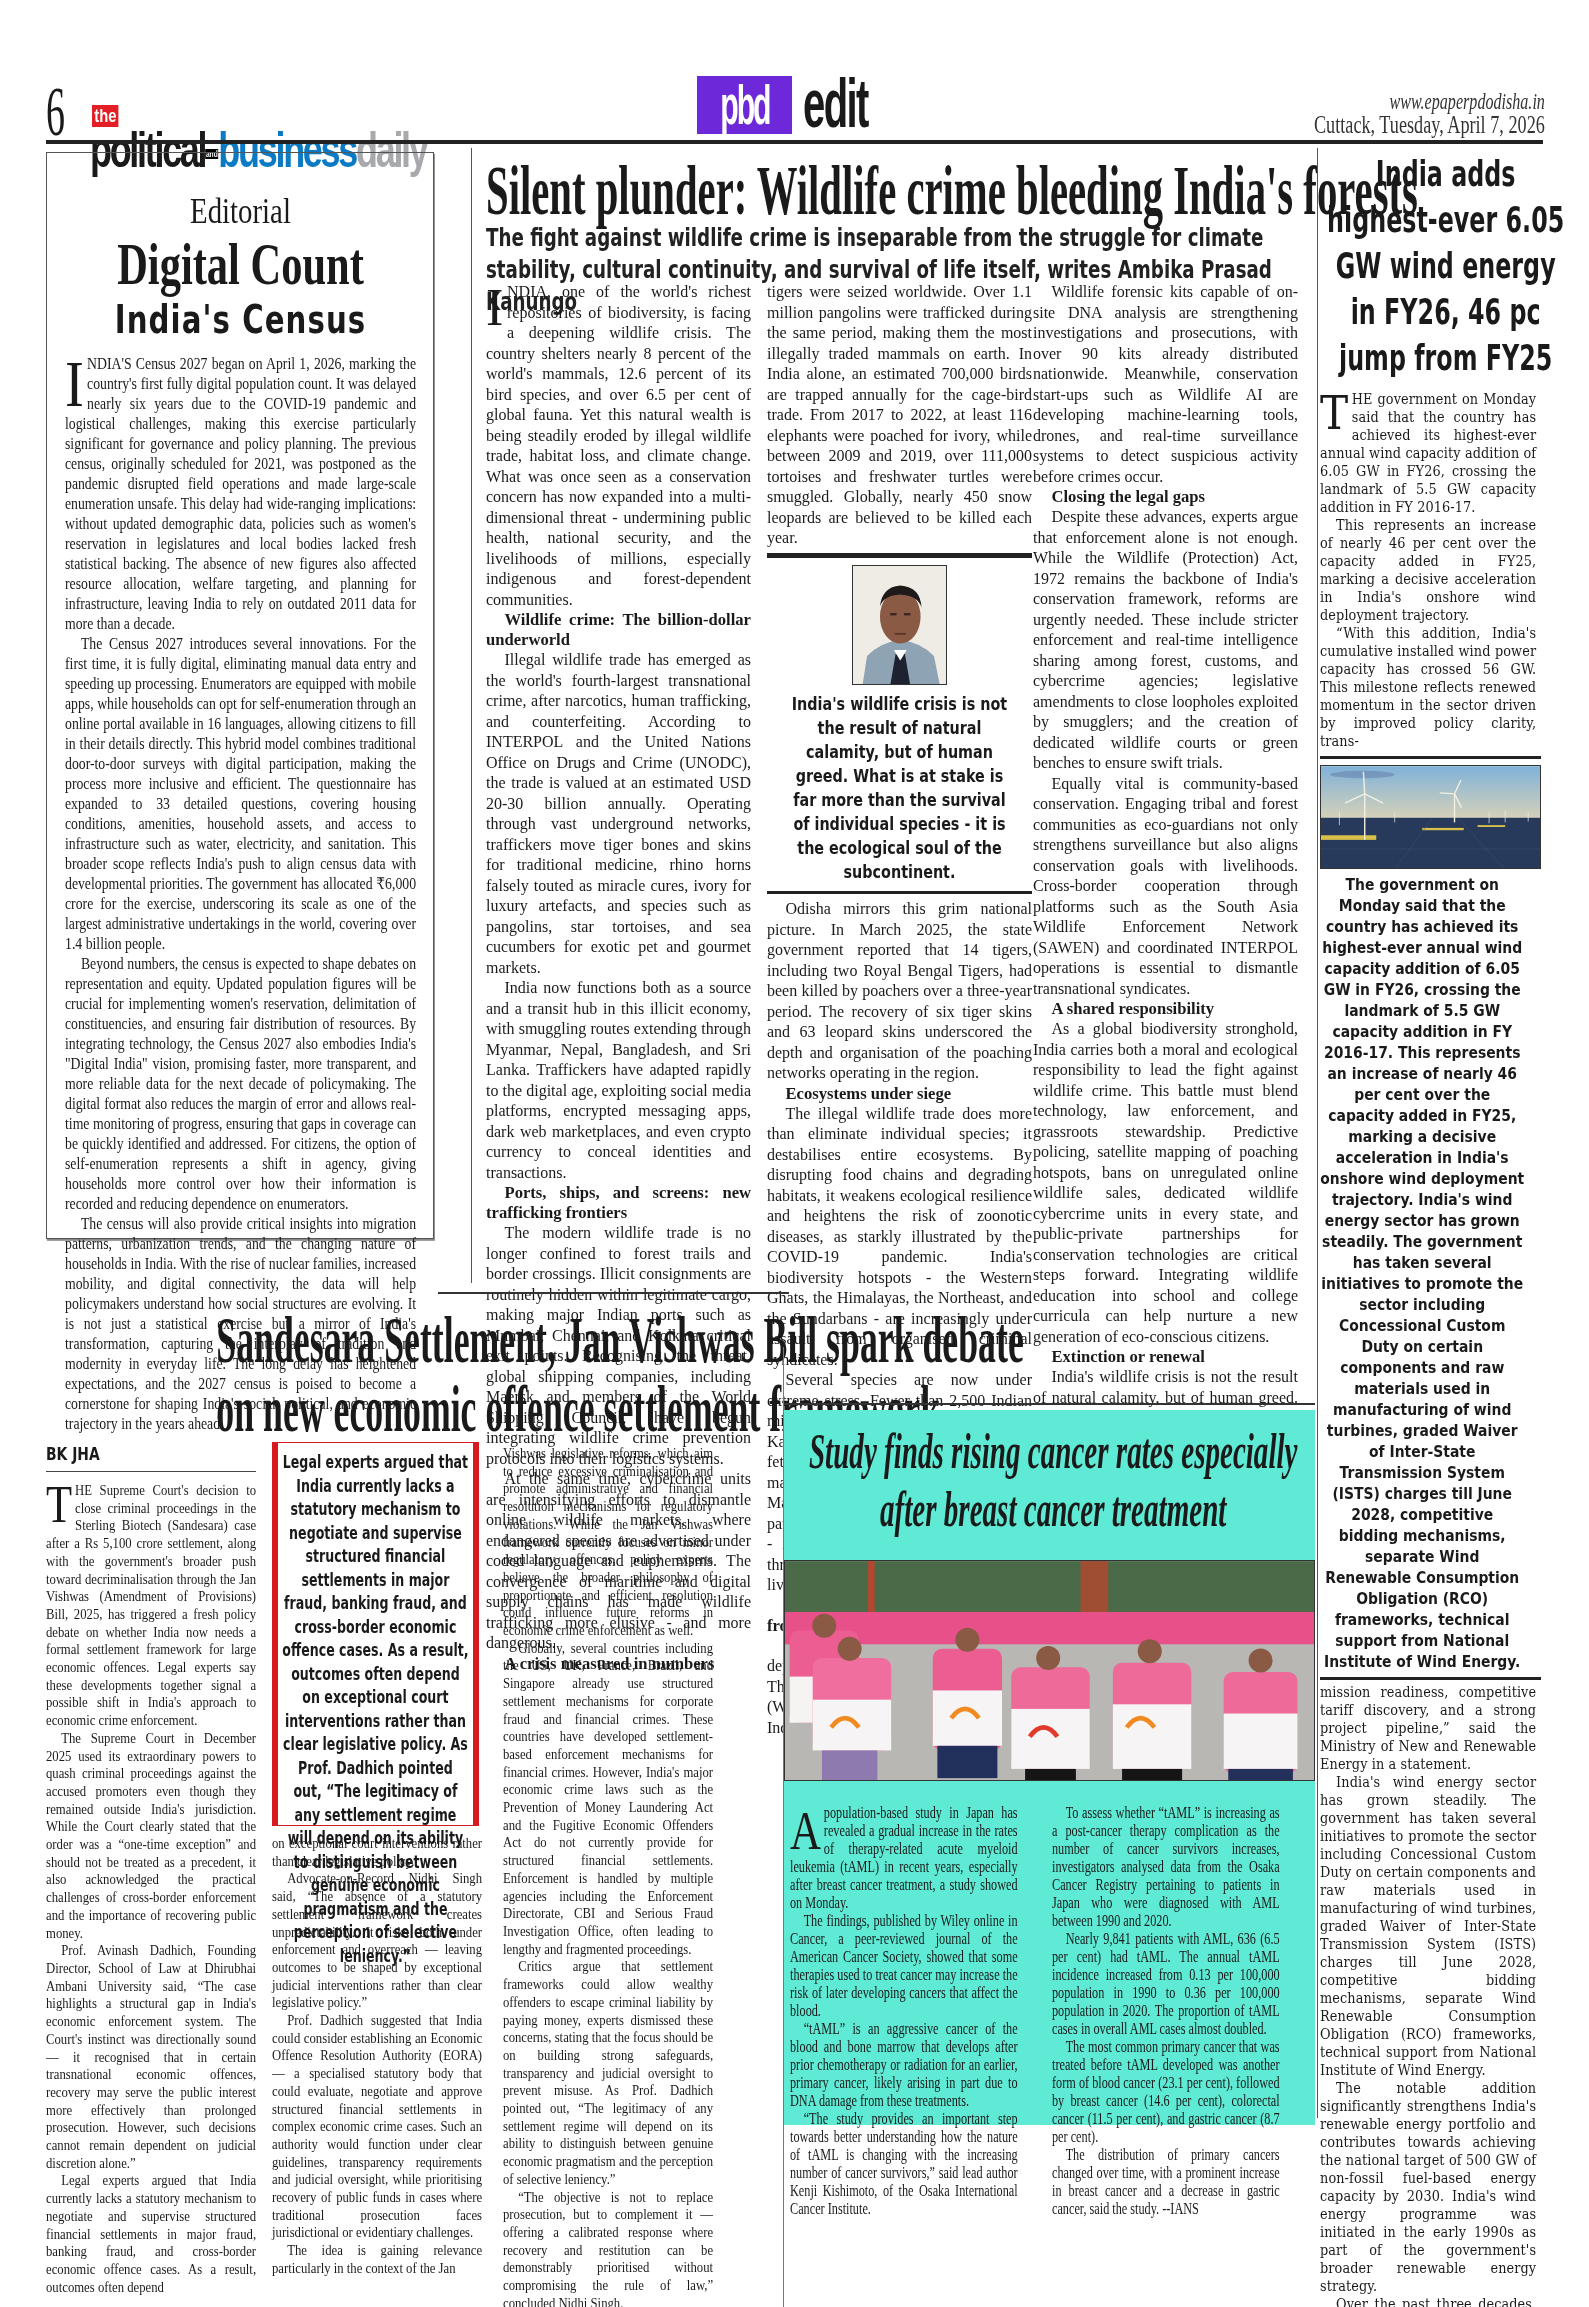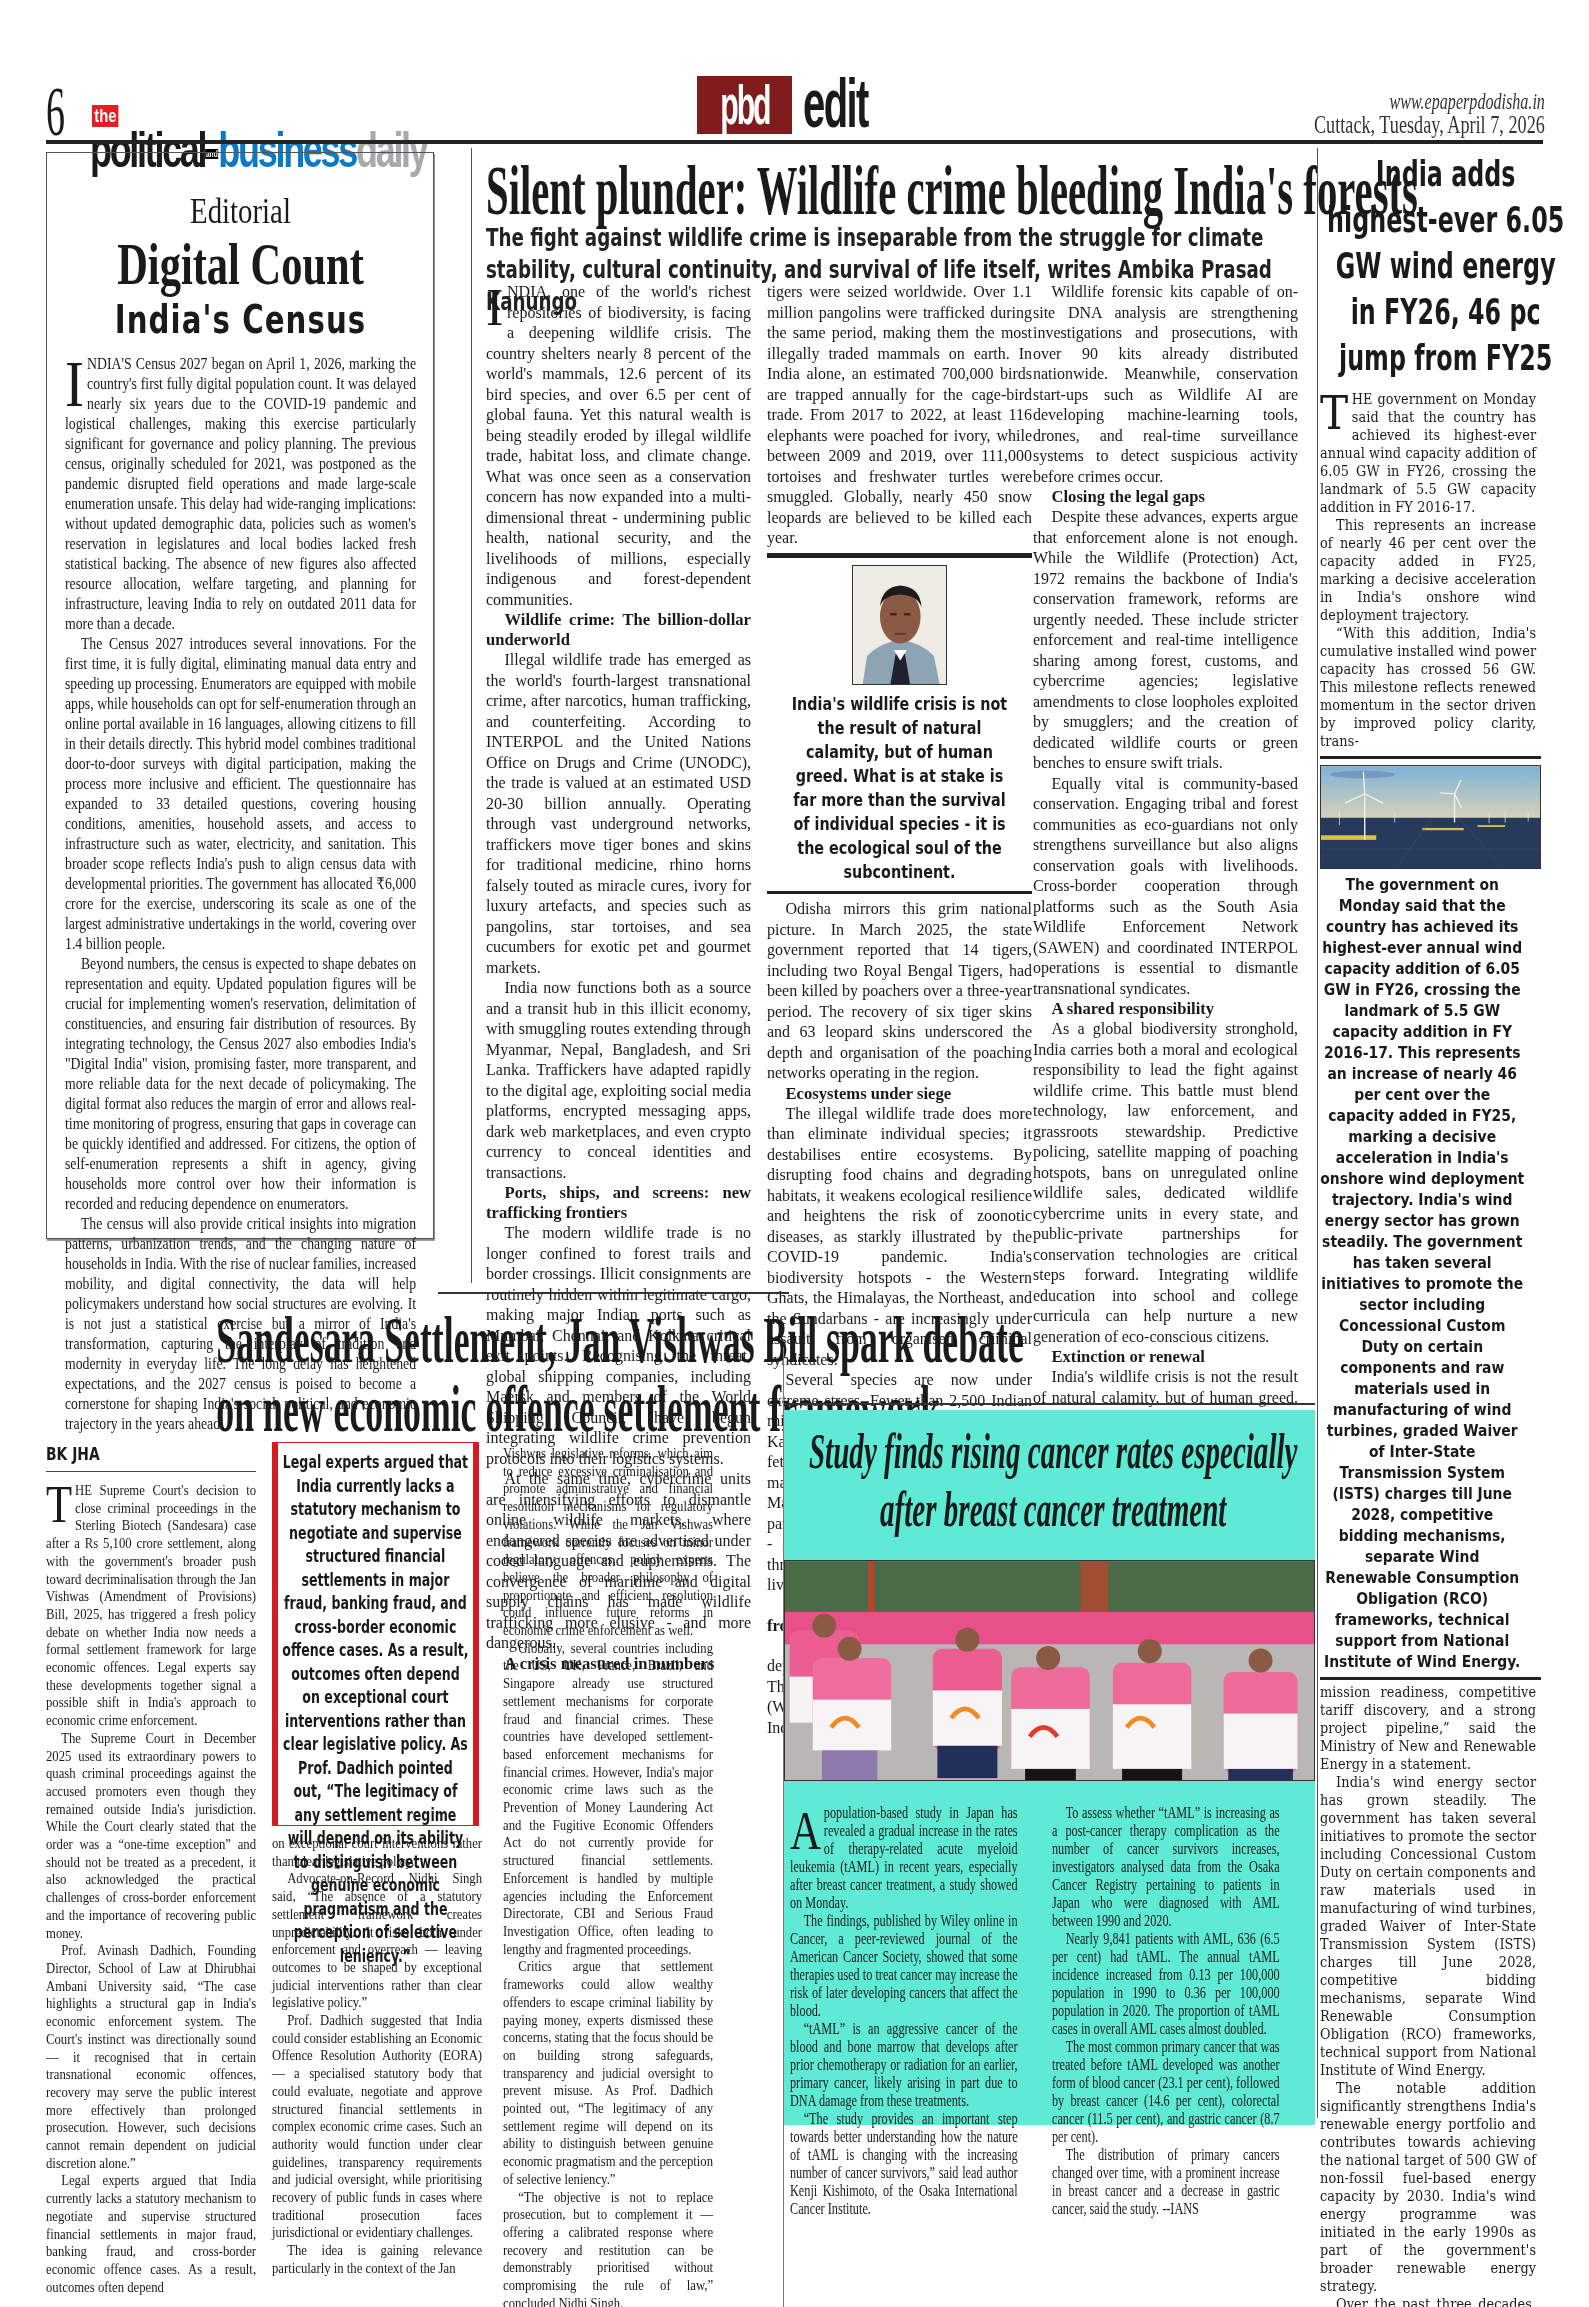--- a/index.html
+++ b/index.html
@@ -8,21 +8,21 @@
 .abs{position:absolute}
 
 #masthead{left:0;top:0;width:1589px;height:148px}
 .page-no{left:46px;top:78px;font-size:69px;line-height:69px;font-family:"Liberation Serif",serif;transform:scaleX(.55);transform-origin:left top}
 .logo-the{left:92px;top:105px;background:#e31e24;color:#fff;font:bold 18.5px/22px "Liberation Sans",sans-serif;padding:0 2.8px;transform:scaleX(.8);transform-origin:left}
 .logo-main{left:90px;top:125px;font:bold 50px/50px "Liberation Sans",sans-serif;letter-spacing:-3.2px;white-space:nowrap;transform:scaleX(.72);transform-origin:left top}
 .logo-political{color:#1a1a1a}
 .logo-and{font-size:9.2px;letter-spacing:0;background:#000;color:#fff;vertical-align:middle;padding:0 0.9px}
 .logo-business{color:#0a7ac4}
 .logo-daily{color:#a7a9ac}
-.pbd-box{left:697px;top:76px;width:95px;height:58px;background:#7f1d1d;color:#fff;font:bold 55px/58px "Liberation Sans",sans-serif;text-align:center;letter-spacing:-3.7px;overflow:hidden}
+.pbd-box{left:697px;top:76px;width:95px;height:58px;background:#6d28d9;color:#fff;font:bold 55px/58px "Liberation Sans",sans-serif;text-align:center;letter-spacing:-3.7px;overflow:hidden}
 .pbd-box span{display:inline-block;transform:scaleX(.55);transform-origin:center}
 .edit-word{left:803px;top:69px;font:bold 69px/69px "Liberation Sans",sans-serif;letter-spacing:-2.8px;transform:scaleX(.58);transform-origin:left top}
 .site-url{right:44px;top:89px;font-style:italic;font-size:23px;transform:scaleX(.7);transform-origin:right top;white-space:nowrap;color:#333}
 .dateline{right:44px;top:110px;font-size:26px;transform:scaleX(.7);transform-origin:right top;white-space:nowrap;color:#333}
 .mast-rule{left:46px;top:140px;width:1497px;height:3.7px;background:#222}
 
 
 #editorial{left:46px;top:152px;width:388px;height:1087px;border:0.9px solid #555;box-shadow:0.9px 1.8px 0 #888;padding:18.5px 17.5px 0 17.5px}
 .ed-kicker{text-align:center;font-size:36px;line-height:42px;margin-top:18.5px;transform:scaleX(.8)}
 .ed-title{text-align:center;font-size:59px;line-height:65px;transform:scaleX(.72);white-space:nowrap}

